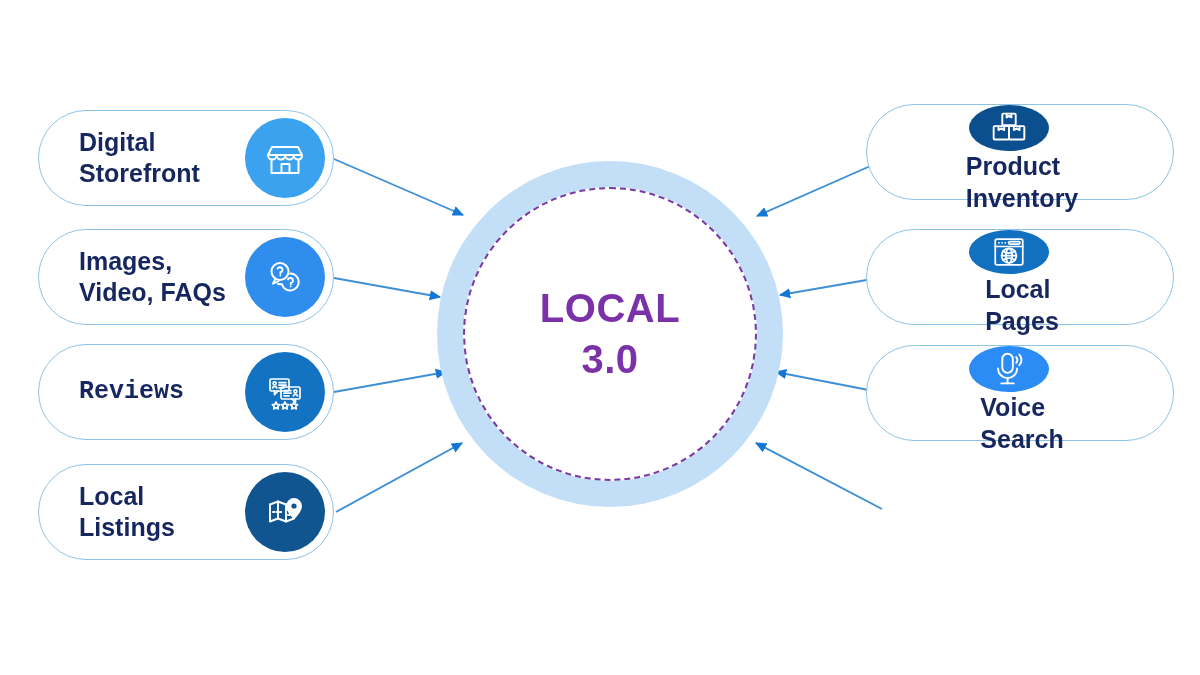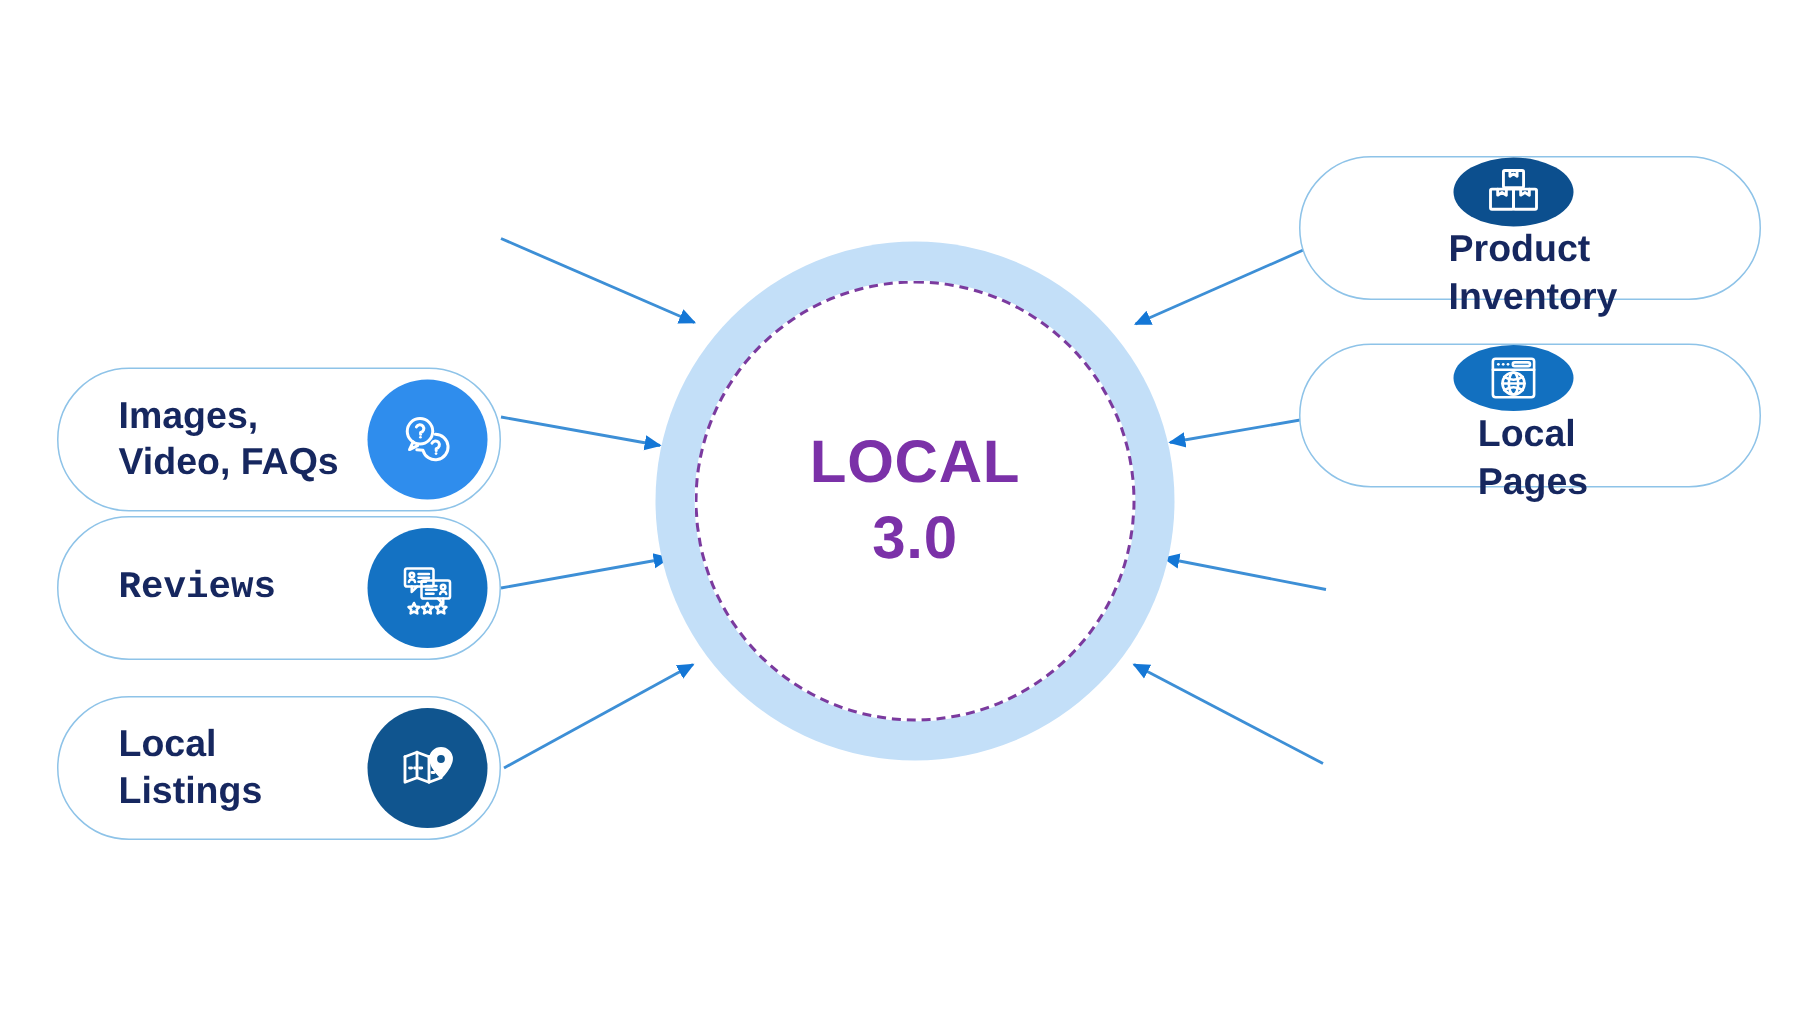--- a/index.html
+++ b/index.html
@@ -137,22 +137,37 @@
   </svg>
 
   <div class="hub">
     <div class="hub-ring"></div>
     <div class="hub-inner">
       <div class="hub-line">LOCAL</div>
       <div class="hub-line">3.0</div>
     </div>
   </div>
 
-
-  <div class="pill left" style="left:38px; top:229px; width:296px;margin-top:16px;">
+  <div class="pill left" style="left:38px; top:110px; width:296px;">
+    <div class="pill-label">Digital
+Storefront</div>
+    <div class="icon-circle" style="background:#3ba2f0;">
+      <svg width="48" height="48" viewBox="0 0 48 48" fill="none" stroke="#ffffff" stroke-width="2" stroke-linecap="round" stroke-linejoin="round">
+        <path d="M11 13 h26 l4 8 H7 Z"></path>
+        <path d="M7 21 c0 3 2.2 4.6 4.3 4.6 S15.6 24 15.6 21"></path>
+        <path d="M15.6 21 c0 3 2.2 4.6 4.3 4.6 S24.2 24 24.2 21"></path>
+        <path d="M24.2 21 c0 3 2.2 4.6 4.3 4.6 S32.8 24 32.8 21"></path>
+        <path d="M32.8 21 c0 3 2.2 4.6 4.3 4.6 S41 24 41 21"></path>
+        <path d="M10.5 26 v13 h27 v-13"></path>
+        <rect x="20.5" y="30" width="8" height="9"></rect>
+      </svg>
+    </div>
+  </div>
+
+  <div class="pill left" style="left:38px; top:229px; width:296px;">
     <div class="pill-label">Images,
 Video, FAQs</div>
     <div class="icon-circle" style="background:#2f8ded;">
       <svg width="48" height="48" viewBox="0 0 48 48" fill="none" stroke="#ffffff" stroke-width="2" stroke-linecap="round" stroke-linejoin="round">
         <circle cx="19" cy="18.5" r="8.5"></circle>
         <path d="M14.5 25.5 l-2.5 5.2 5.4 -2.6"></path>
         <path d="M16.6 15.6 a2.6 2.6 0 1 1 2.8 3.7 v1.2"></path>
         <circle cx="19.3" cy="22.5" r="0.9" fill="#ffffff" stroke="none"></circle>
         <path d="M29.2 20.5 a8.5 8.5 0 1 1 -8.2 10.7 l-4.1 -0.3"></path>
         <path d="M27 26.4 a2.6 2.6 0 1 1 2.8 3.7 v1.2"></path>
@@ -231,15 +246,29 @@
         <ellipse cx="24" cy="28" rx="3.4" ry="8"></ellipse>
         <line x1="16" y1="28" x2="32" y2="28"></line>
         <path d="M17.2 23.2 a13 13 0 0 0 13.6 0"></path>
         <path d="M17.2 32.8 a13 13 0 0 1 13.6 0"></path>
       </svg>
     </div>
     <div class="pill-label">Local
 Pages</div>
   </div>
 
+  <div class="pill right" style="left:866px; top:345px; width:308px;">
+    <div class="icon-circle" style="background:#2b8cf5;">
+      <svg width="46" height="46" viewBox="0 0 48 48" fill="none" stroke="#ffffff" stroke-width="2" stroke-linecap="round" stroke-linejoin="round">
+        <rect x="17" y="8" width="11" height="20" rx="5.5"></rect>
+        <path d="M12.5 23.5 a10 10 0 0 0 20 0"></path>
+        <line x1="22.5" y1="33.5" x2="22.5" y2="39"></line>
+        <line x1="16" y1="39" x2="29" y2="39"></line>
+        <path d="M31.5 11.5 a4.6 4.6 0 0 1 0 6"></path>
+        <path d="M34.8 9 a8 8 0 0 1 0 11"></path>
+      </svg>
+    </div>
+    <div class="pill-label">Voice
+Search</div>
+  </div>
 
 
 </div>
 
 </body></html>

